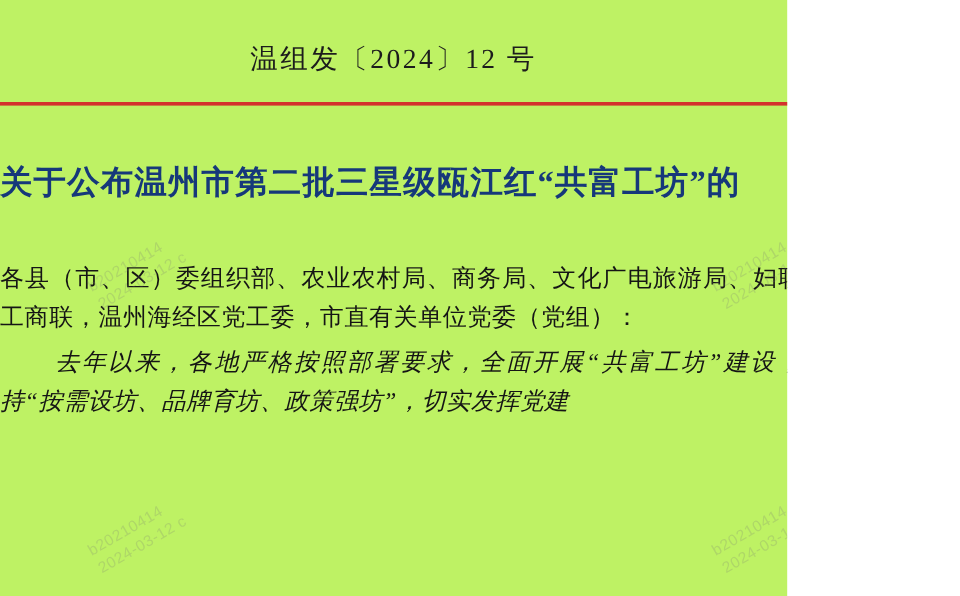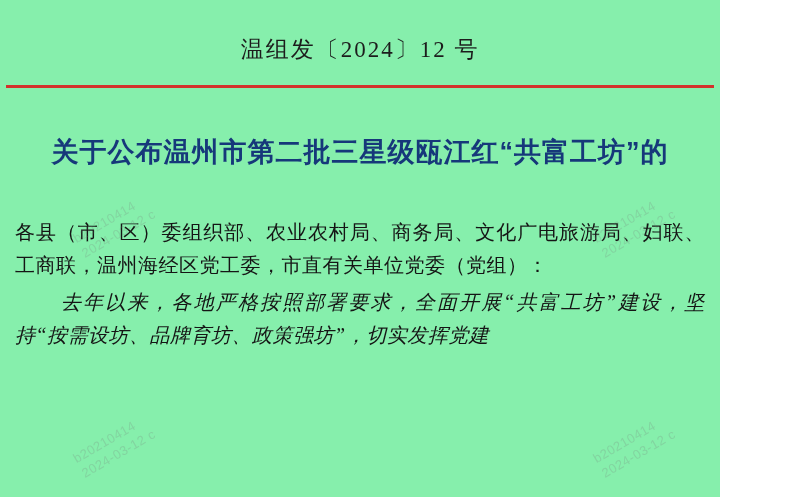--- a/index.html
+++ b/index.html
@@ -11,23 +11,23 @@
     width: 800px;
     height: 497px;
     overflow: hidden;
     font-family: "Liberation Serif", "DejaVu Serif", serif;
     color: #1a1a1a;
     position: relative;
   }
 
   .page {
     position: relative;
-    width: 720px;
+    width: 656px;
     height: 497px;
-    background: #86efac;
+    background: #bef264;
     overflow: hidden;
   }
 
   
   .doc-number {
     text-align: center;
     font-size: 23px;
     letter-spacing: 2px;
     color: #1c1c1c;
     padding-top: 34px;
@@ -39,27 +39,26 @@
     width: 708px;
     height: 3px;
     background: #d3322c;
     margin: 20px auto 0 auto;
   }
 
   
   .title-block {
     width: 700px;
     margin: 42px auto 0 auto;
-    text-align: center;
     color: #16387a;
     font-weight: bold;
     font-size: 27px;
     line-height: 44px;
     letter-spacing: 1px;
-    font-family: Liberation Sans, sans-serif;
+    font-family: Liberation Serif, serif;
   }
   .title-line-1 {
     display: block;
     white-space: nowrap;
   }
   .title-line-2 {
     display: block;
     letter-spacing: 14px;
   }
 

